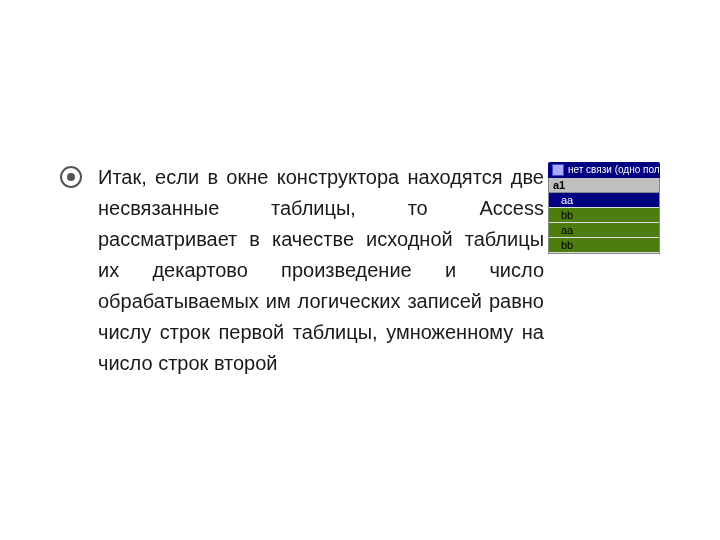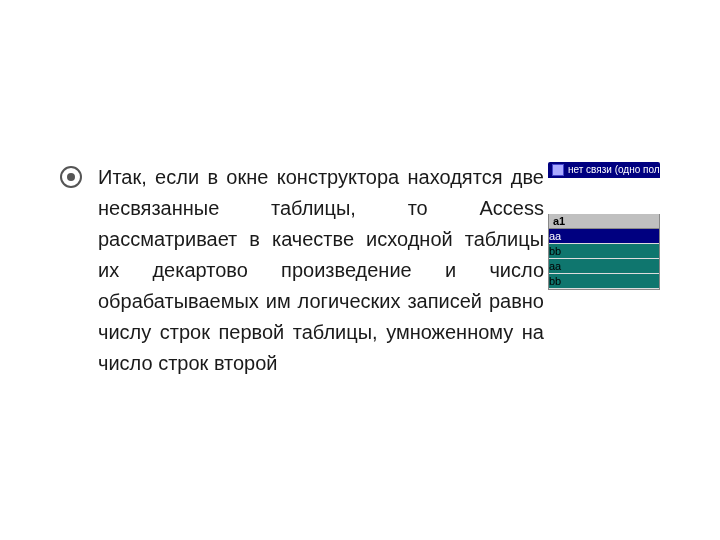--- a/index.html
+++ b/index.html
@@ -111,38 +111,37 @@
       flex-shrink: 0;
     }
 
     .widget-titlebar-text {
       font-size: 10px;
       color: #ffffff;
       white-space: nowrap;
     }
 
     .widget-body {
-      background: #0f766e;
+      background: #4d7c0f;
       border: 1px solid #888888;
       border-top: none;
-      margin-top: 36px;
     }
 
     .widget-column-header {
       background: #c0c0c0;
       border-bottom: 1px solid #888888;
       padding: 1px 4px;
       font-size: 11px;
       font-family: 'MS Sans Serif', Arial, sans-serif;
       color: #000000;
       font-weight: bold;
     }
 
     .widget-row {
-      padding: 1px 0;
+      padding: 1px 12px;
       font-size: 11px;
       font-family: 'MS Sans Serif', Arial, sans-serif;
       color: #000000;
       border-bottom: 1px solid #dddddd;
     }
 
     .widget-row:first-child {
       background: #000080;
       color: #ffffff;
     }

